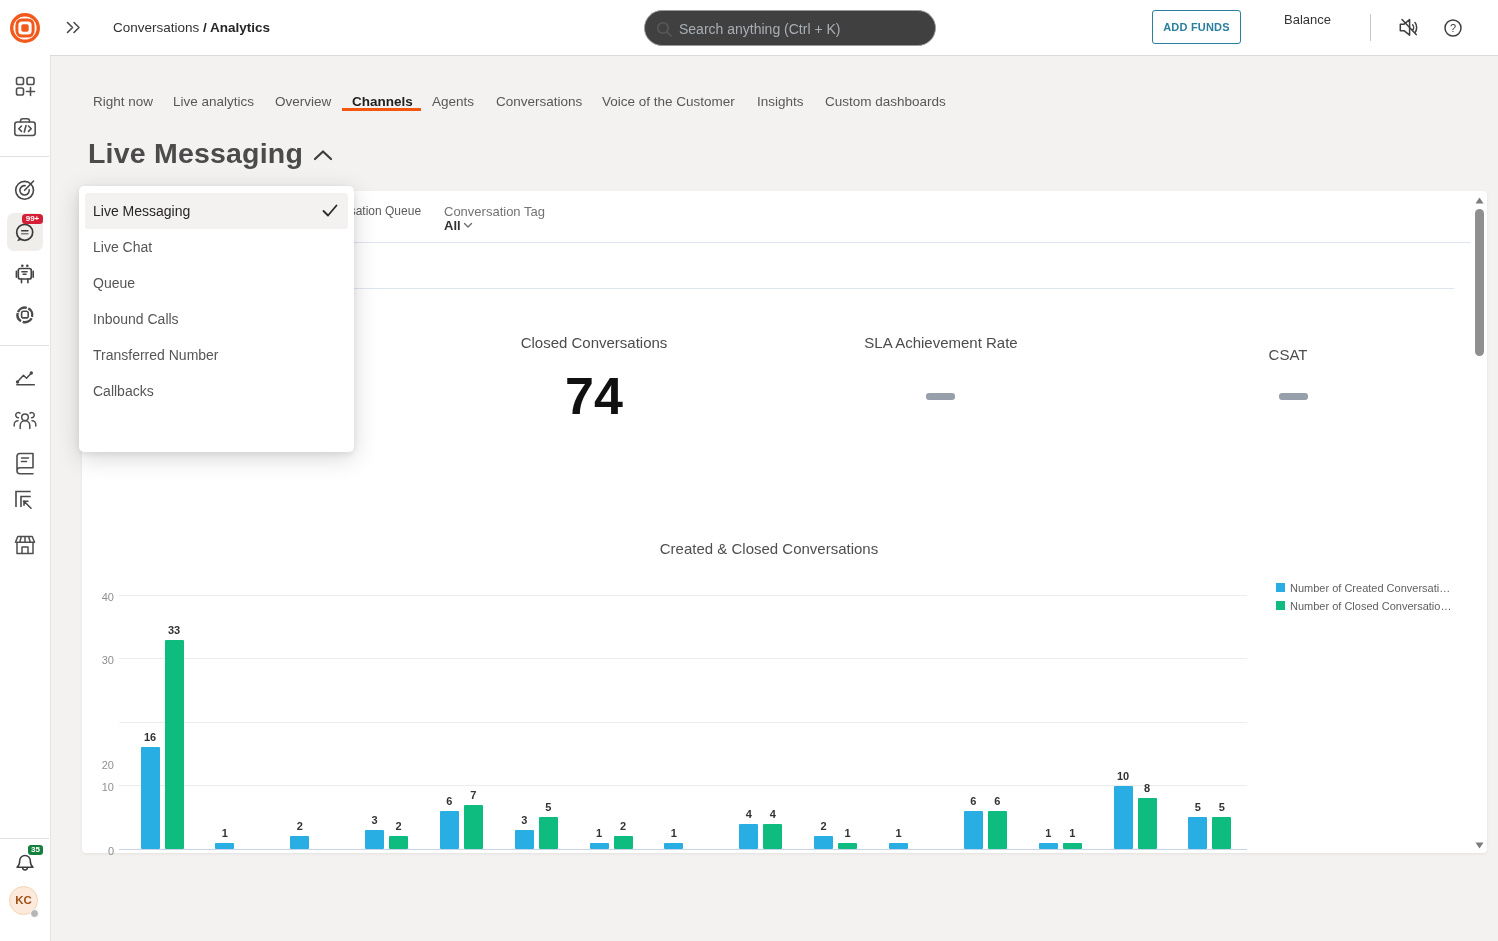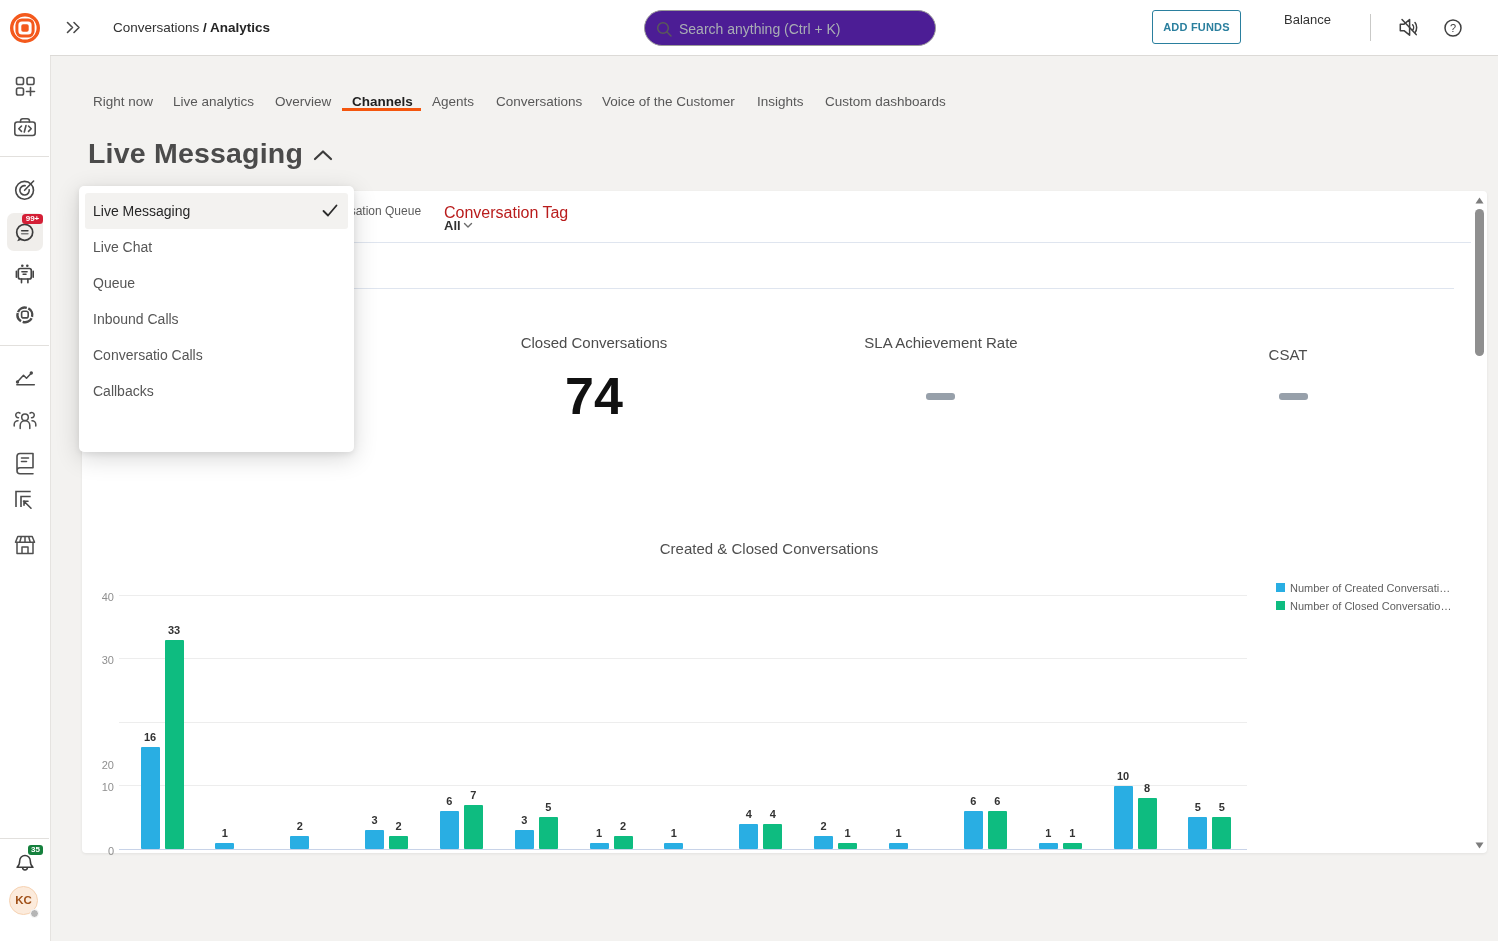--- a/index.html
+++ b/index.html
@@ -113,21 +113,21 @@
 <div class="abs" style="left:9px;top:886px;width:29px;height:29px;border-radius:50%;background:#fcebdc;border:1px solid #f6d2b2;color:#a05018;font-size:11.5px;font-weight:bold;text-align:center;line-height:27px;">KC</div>
 <div class="abs" style="left:30px;top:908.5px;width:9px;height:9px;border-radius:50%;background:#b5b5b5;border:1.5px solid #fff;"></div>
 </div>
 
 <div class="abs" style="left:65px;top:20px;z-index:7;">
 <svg width="17" height="15" viewBox="0 0 17 15">
       <path d="M2.5 2.5 L7.5 7.5 L2.5 12.5 M9 2.5 L14 7.5 L9 12.5" fill="none" stroke="#4a4a4a" stroke-width="1.6" stroke-linecap="round" stroke-linejoin="round"></path>
     </svg>
 </div>
 <div class="abs" style="left:113px;top:20px;font-size:13.5px;color:#323232;z-index:7;">Conversations <b style="color:#262626;">/ Analytics</b></div>
-<div class="abs" style="left:644px;top:10px;width:292px;height:36px;border:1px solid #9b9b99;border-radius:18px;background:#4c1d95;z-index:7;">
+<div class="abs" style="left:644px;top:10px;width:292px;height:36px;border:1px solid #9b9b99;border-radius:18px;background:#404040;z-index:7;">
 <svg width="17" height="17" viewBox="0 0 17 17" style="position:absolute;left:11px;top:10px;">
       <circle cx="7" cy="7" r="5.3" fill="none" stroke="#5a5a5a" stroke-width="1.5"></circle>
       <line x1="11" y1="11" x2="15" y2="15" stroke="#5a5a5a" stroke-width="1.5" stroke-linecap="round"></line>
     </svg>
 <div style="position:absolute;left:34px;top:10px;font-size:14px;color:#a9aeb4;">Search anything (Ctrl + K)</div>
 </div>
 <div class="abs" style="left:1152px;top:10px;width:89px;height:34px;border:1px solid #2a7f9e;border-radius:3px;background:#fff;z-index:7;text-align:center;line-height:33px;font-size:11px;font-weight:bold;color:#2a7f9e;letter-spacing:0.2px;">ADD FUNDS</div>
 <div class="abs" style="left:1284px;top:12px;font-size:13px;color:#343434;z-index:7;">Balance</div>
 <div class="abs" style="left:1370px;top:14px;width:1px;height:27px;background:#c9c9c7;z-index:7;"></div>
 <div class="abs" style="left:1399px;top:18px;z-index:7;">
@@ -155,21 +155,21 @@
 <div class="tab" style="left:757px;">Insights</div>
 <div class="tab" style="left:825px;">Custom dashboards</div>
 <div class="abs" style="left:342px;top:108px;width:79px;height:3px;background:#f4560e;"></div>
 
 <div class="abs" style="left:88px;top:137px;font-size:28.5px;font-weight:bold;color:#4b4b4b;letter-spacing:0.2px;">Live Messaging</div>
 <svg class="abs" style="left:313px;top:149px;" width="20" height="12" viewBox="0 0 20 12">
     <path d="M2 10 L10 2.5 L18 10" fill="none" stroke="#3c3c3c" stroke-width="2.2" stroke-linecap="round" stroke-linejoin="round"></path>
   </svg>
 
 <div class="abs" style="left:311px;top:204px;font-size:12px;color:#5c5c5c;z-index:2;">Conversation Queue</div>
-<div class="abs" style="left:444px;top:204px;font-size:16px;color:#b91c1c;z-index:2;text-align:right;">Conversation Tag</div>
+<div class="abs" style="left:444px;top:204px;font-size:13px;color:#737373;z-index:2;text-align:right;">Conversation Tag</div>
 <div class="abs" style="left:444px;top:218px;font-size:13px;font-weight:bold;color:#303030;z-index:2;">All</div>
 <svg class="abs" style="left:463px;top:222px;z-index:2;" width="10" height="7" viewBox="0 0 10 7">
     <path d="M1.5 1.5 L5 5 L8.5 1.5" fill="none" stroke="#6b6b6b" stroke-width="1.4" stroke-linecap="round" stroke-linejoin="round"></path>
   </svg>
 <div class="abs" style="left:83px;top:242px;width:1388px;height:1px;background:#dfe5ef;z-index:2;"></div>
 <div class="abs" style="left:83px;top:288px;width:1371px;height:1px;background:#dfe5ef;z-index:2;"></div>
 <div class="mlabel" style="left:444px;z-index:2;">Closed Conversations</div>
 <div class="mlabel" style="left:791px;z-index:2;">SLA Achievement Rate</div>
 <div class="mlabel" style="left:1138px;z-index:2;margin-top:12px;">CSAT</div>
 <div class="abs" style="left:444px;top:366px;width:300px;text-align:center;font-size:52px;font-weight:bold;color:#111;z-index:2;">74</div>
@@ -248,21 +248,21 @@
 
 <div class="abs" style="left:79px;top:186px;width:275px;height:266px;background:#fff;border-radius:5px;box-shadow:0 6px 24px rgba(0,0,0,0.16),0 2px 6px rgba(0,0,0,0.08);z-index:10;padding:7px 6px;">
 <div class="ditem" style="background:#f3f2f0;border-radius:3px;color:#262626;position:relative;">Live Messaging
 <svg style="position:absolute;right:10px;top:11px;" width="16" height="13" viewBox="0 0 16 13">
         <path d="M1.5 7 L6 11.5 L14.5 1.5" fill="none" stroke="#2b2b2b" stroke-width="1.8" stroke-linecap="round" stroke-linejoin="round"></path>
       </svg>
 </div>
 <div class="ditem">Live Chat</div>
 <div class="ditem">Queue</div>
 <div class="ditem">Inbound Calls</div>
-<div class="ditem">Conversatio Calls</div>
+<div class="ditem">Transferred Number</div>
 <div class="ditem">Callbacks</div>
 </div>
 
 <svg class="abs" style="left:1475px;top:197px;z-index:3;" width="9" height="7" viewBox="0 0 9 7">
     <path d="M4.5 0.5 L8.5 6.5 H0.5 Z" fill="#7c7c7c"></path>
   </svg>
 <div class="abs" style="left:1475px;top:209px;width:9px;height:147px;background:#8f8f8f;border-radius:4.5px;z-index:3;"></div>
 <svg class="abs" style="left:1475px;top:842px;z-index:3;" width="9" height="7" viewBox="0 0 9 7">
     <path d="M0.5 0.5 H8.5 L4.5 6.5 Z" fill="#7c7c7c"></path>
   </svg>

